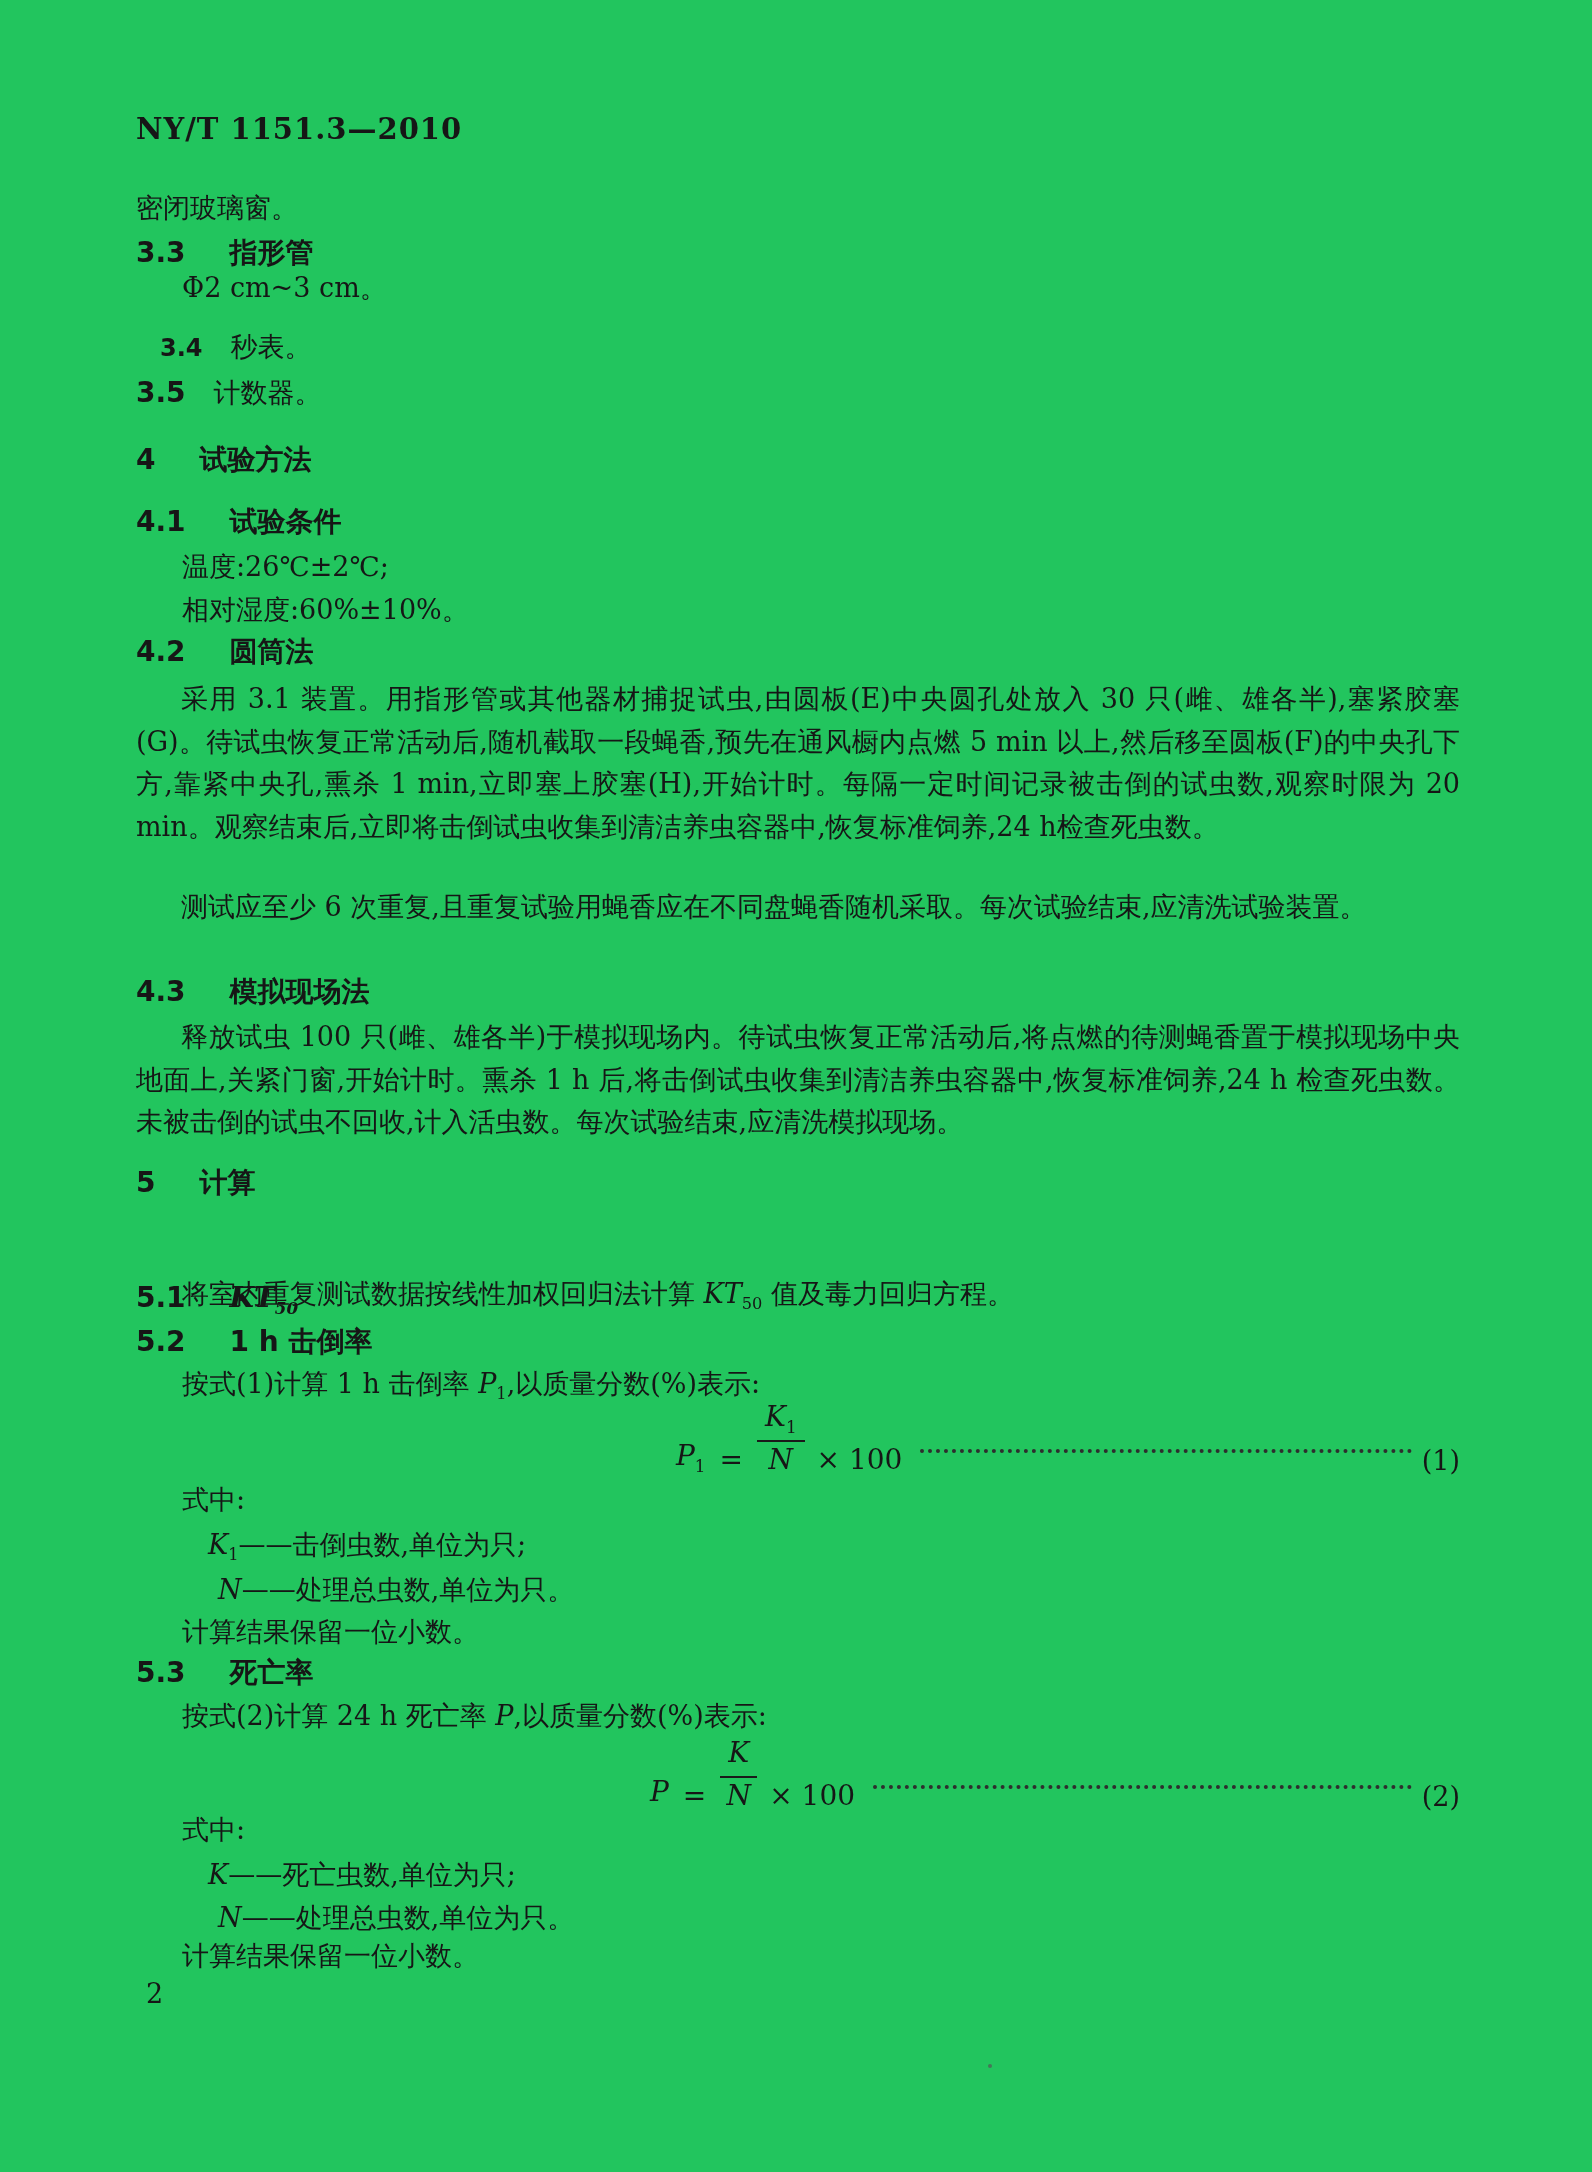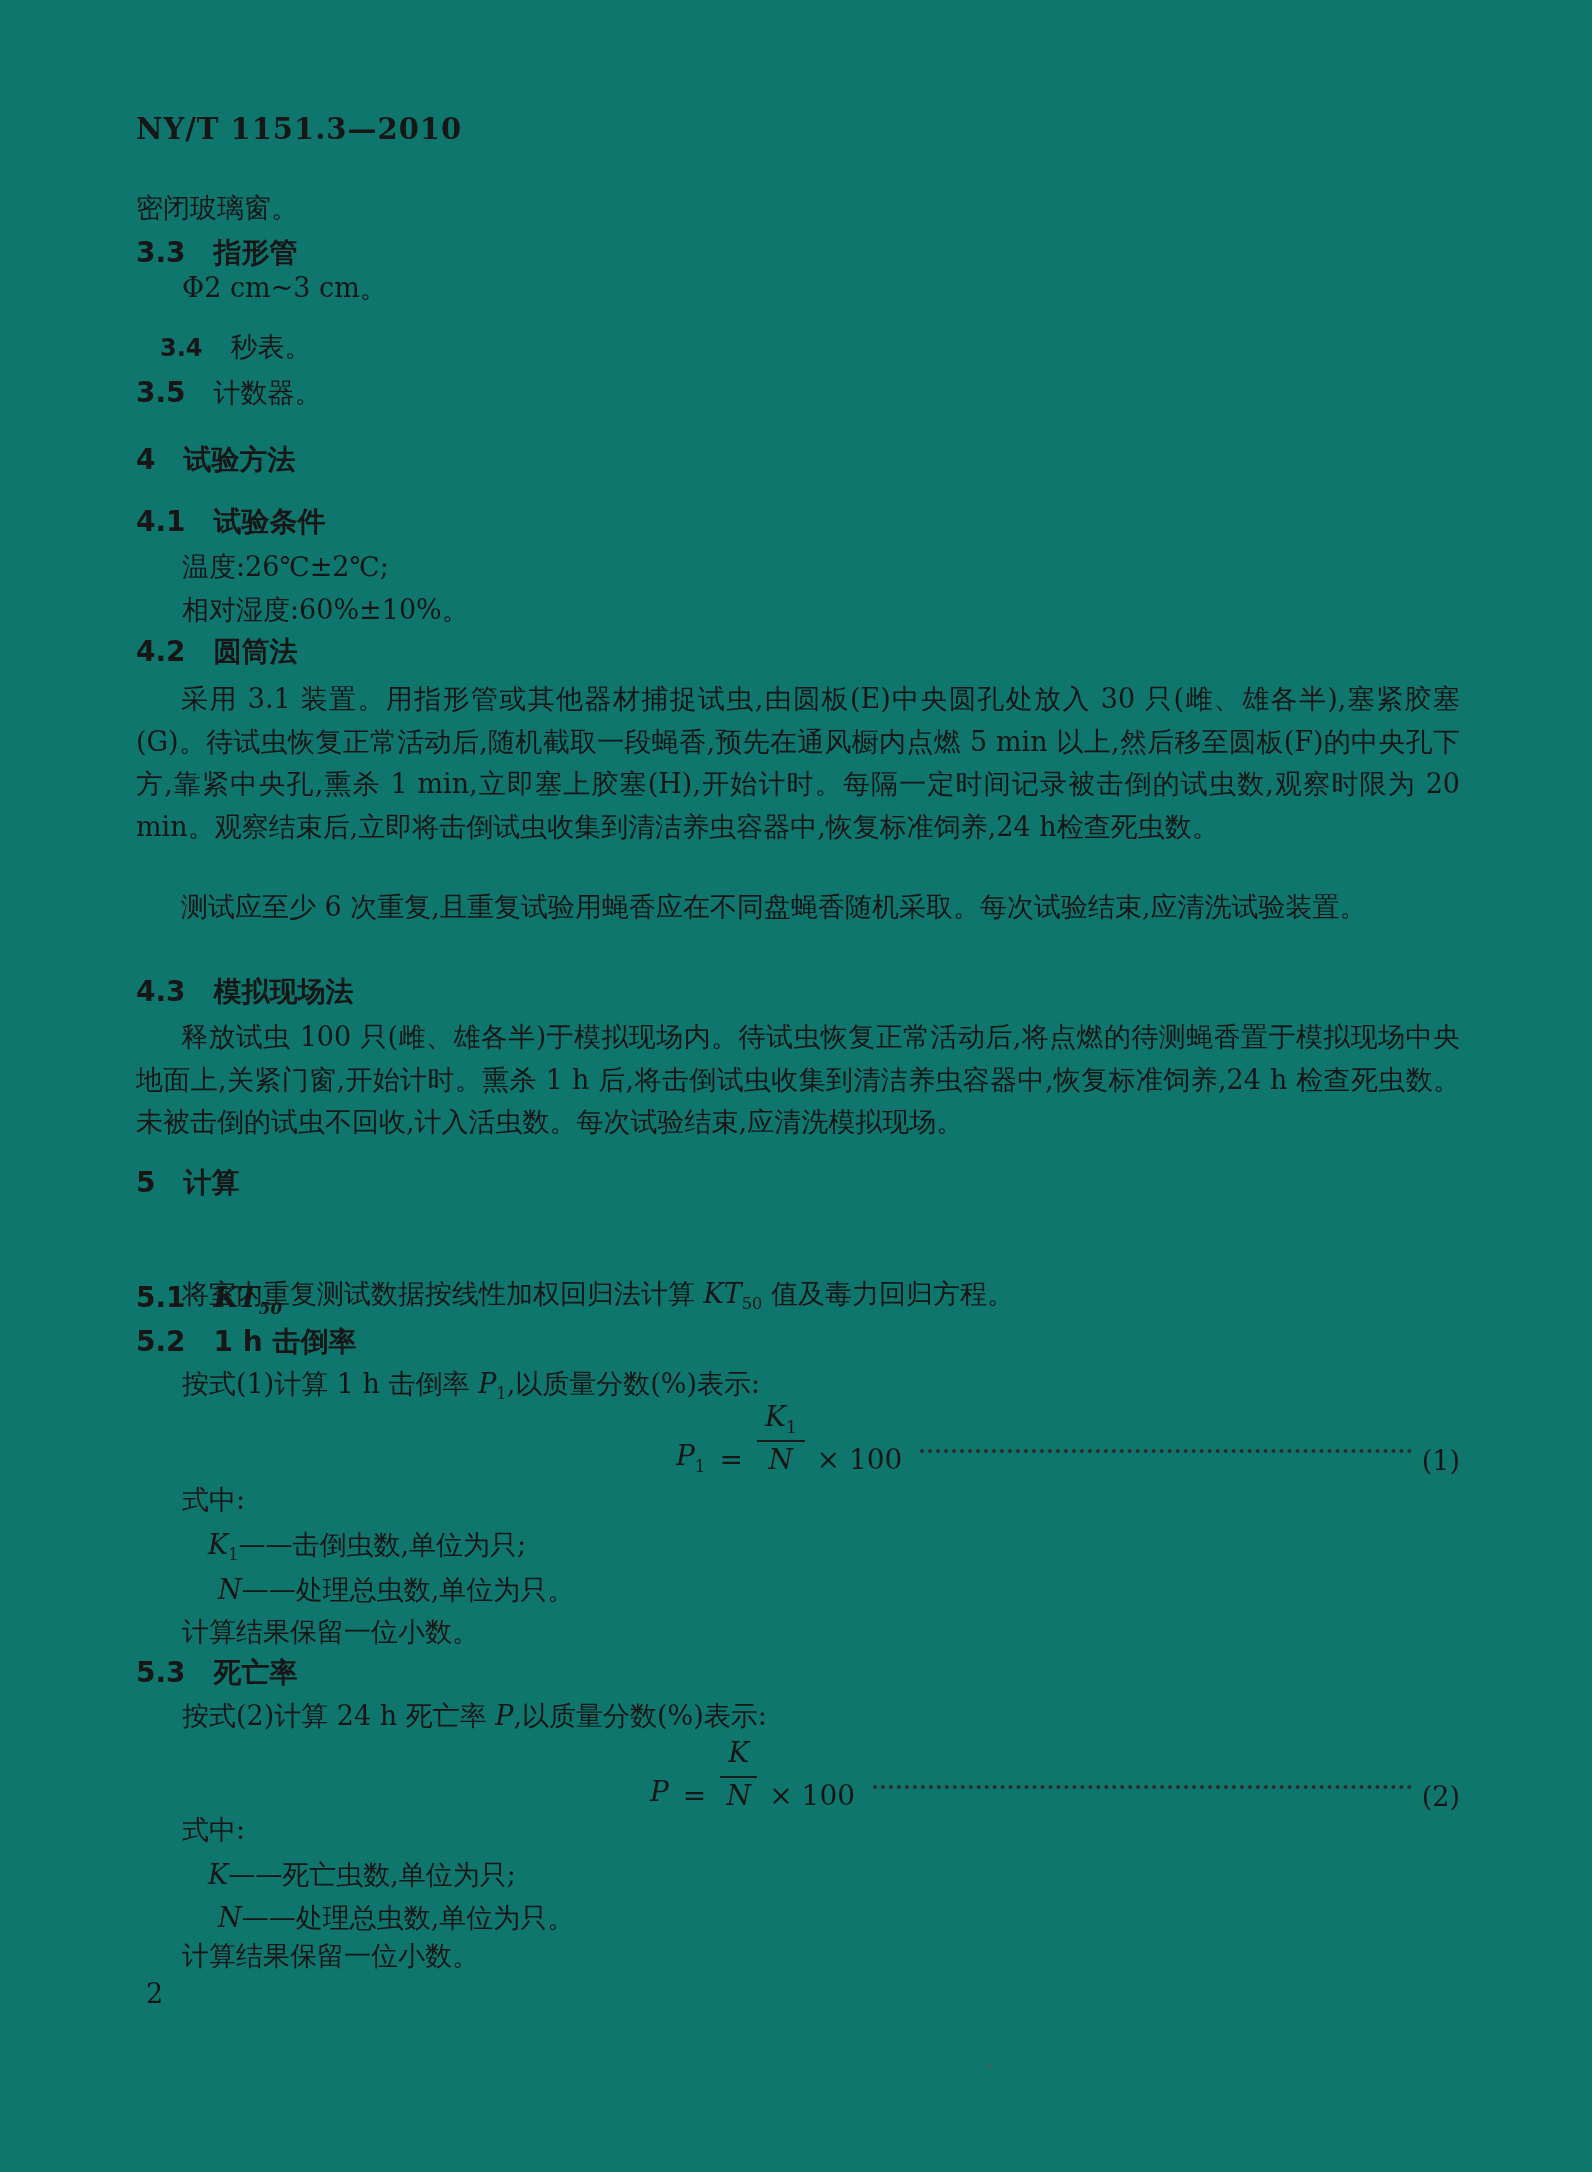--- a/index.html
+++ b/index.html
@@ -1,28 +1,28 @@
 <!DOCTYPE html>
 <html><head>
 <meta charset="utf-8">
 <style>
   html,body { margin:0; padding:0; background:#e8e8e8; }
   .page {
     position:relative; width:1592px; height:2172px; margin:0 auto;
-    background:#0f766e; overflow:hidden;
+    background:#22c55e; overflow:hidden;
     color:#161616;
     font-family:"DejaVu Serif", serif;
   }
   .abs { position:absolute; }
   .doc-code {
     font-family:"DejaVu Serif", serif; font-weight:bold;
     font-size:29px; letter-spacing:1px;
   }
   .clause-heading {
-    display:flex; align-items:baseline; gap:28px;
+    display:flex; align-items:baseline; gap:44px;
     font-family:"DejaVu Sans", sans-serif; font-weight:bold; font-size:28px;
   }
   .clause-num { font-family:"DejaVu Sans", sans-serif; font-weight:bold; white-space:nowrap; }
   .clause-inline { display:flex; align-items:baseline; gap:28px; font-size:27px; }
   .body-text { font-size:27px; line-height:40px; white-space:nowrap; }
   .para {
     font-size:27px; line-height:42.5px; width:1324px;
     text-align:justify; text-indent:45px; white-space:normal;
   }
   .math-var { font-style:italic; font-family:"DejaVu Serif", serif; }

